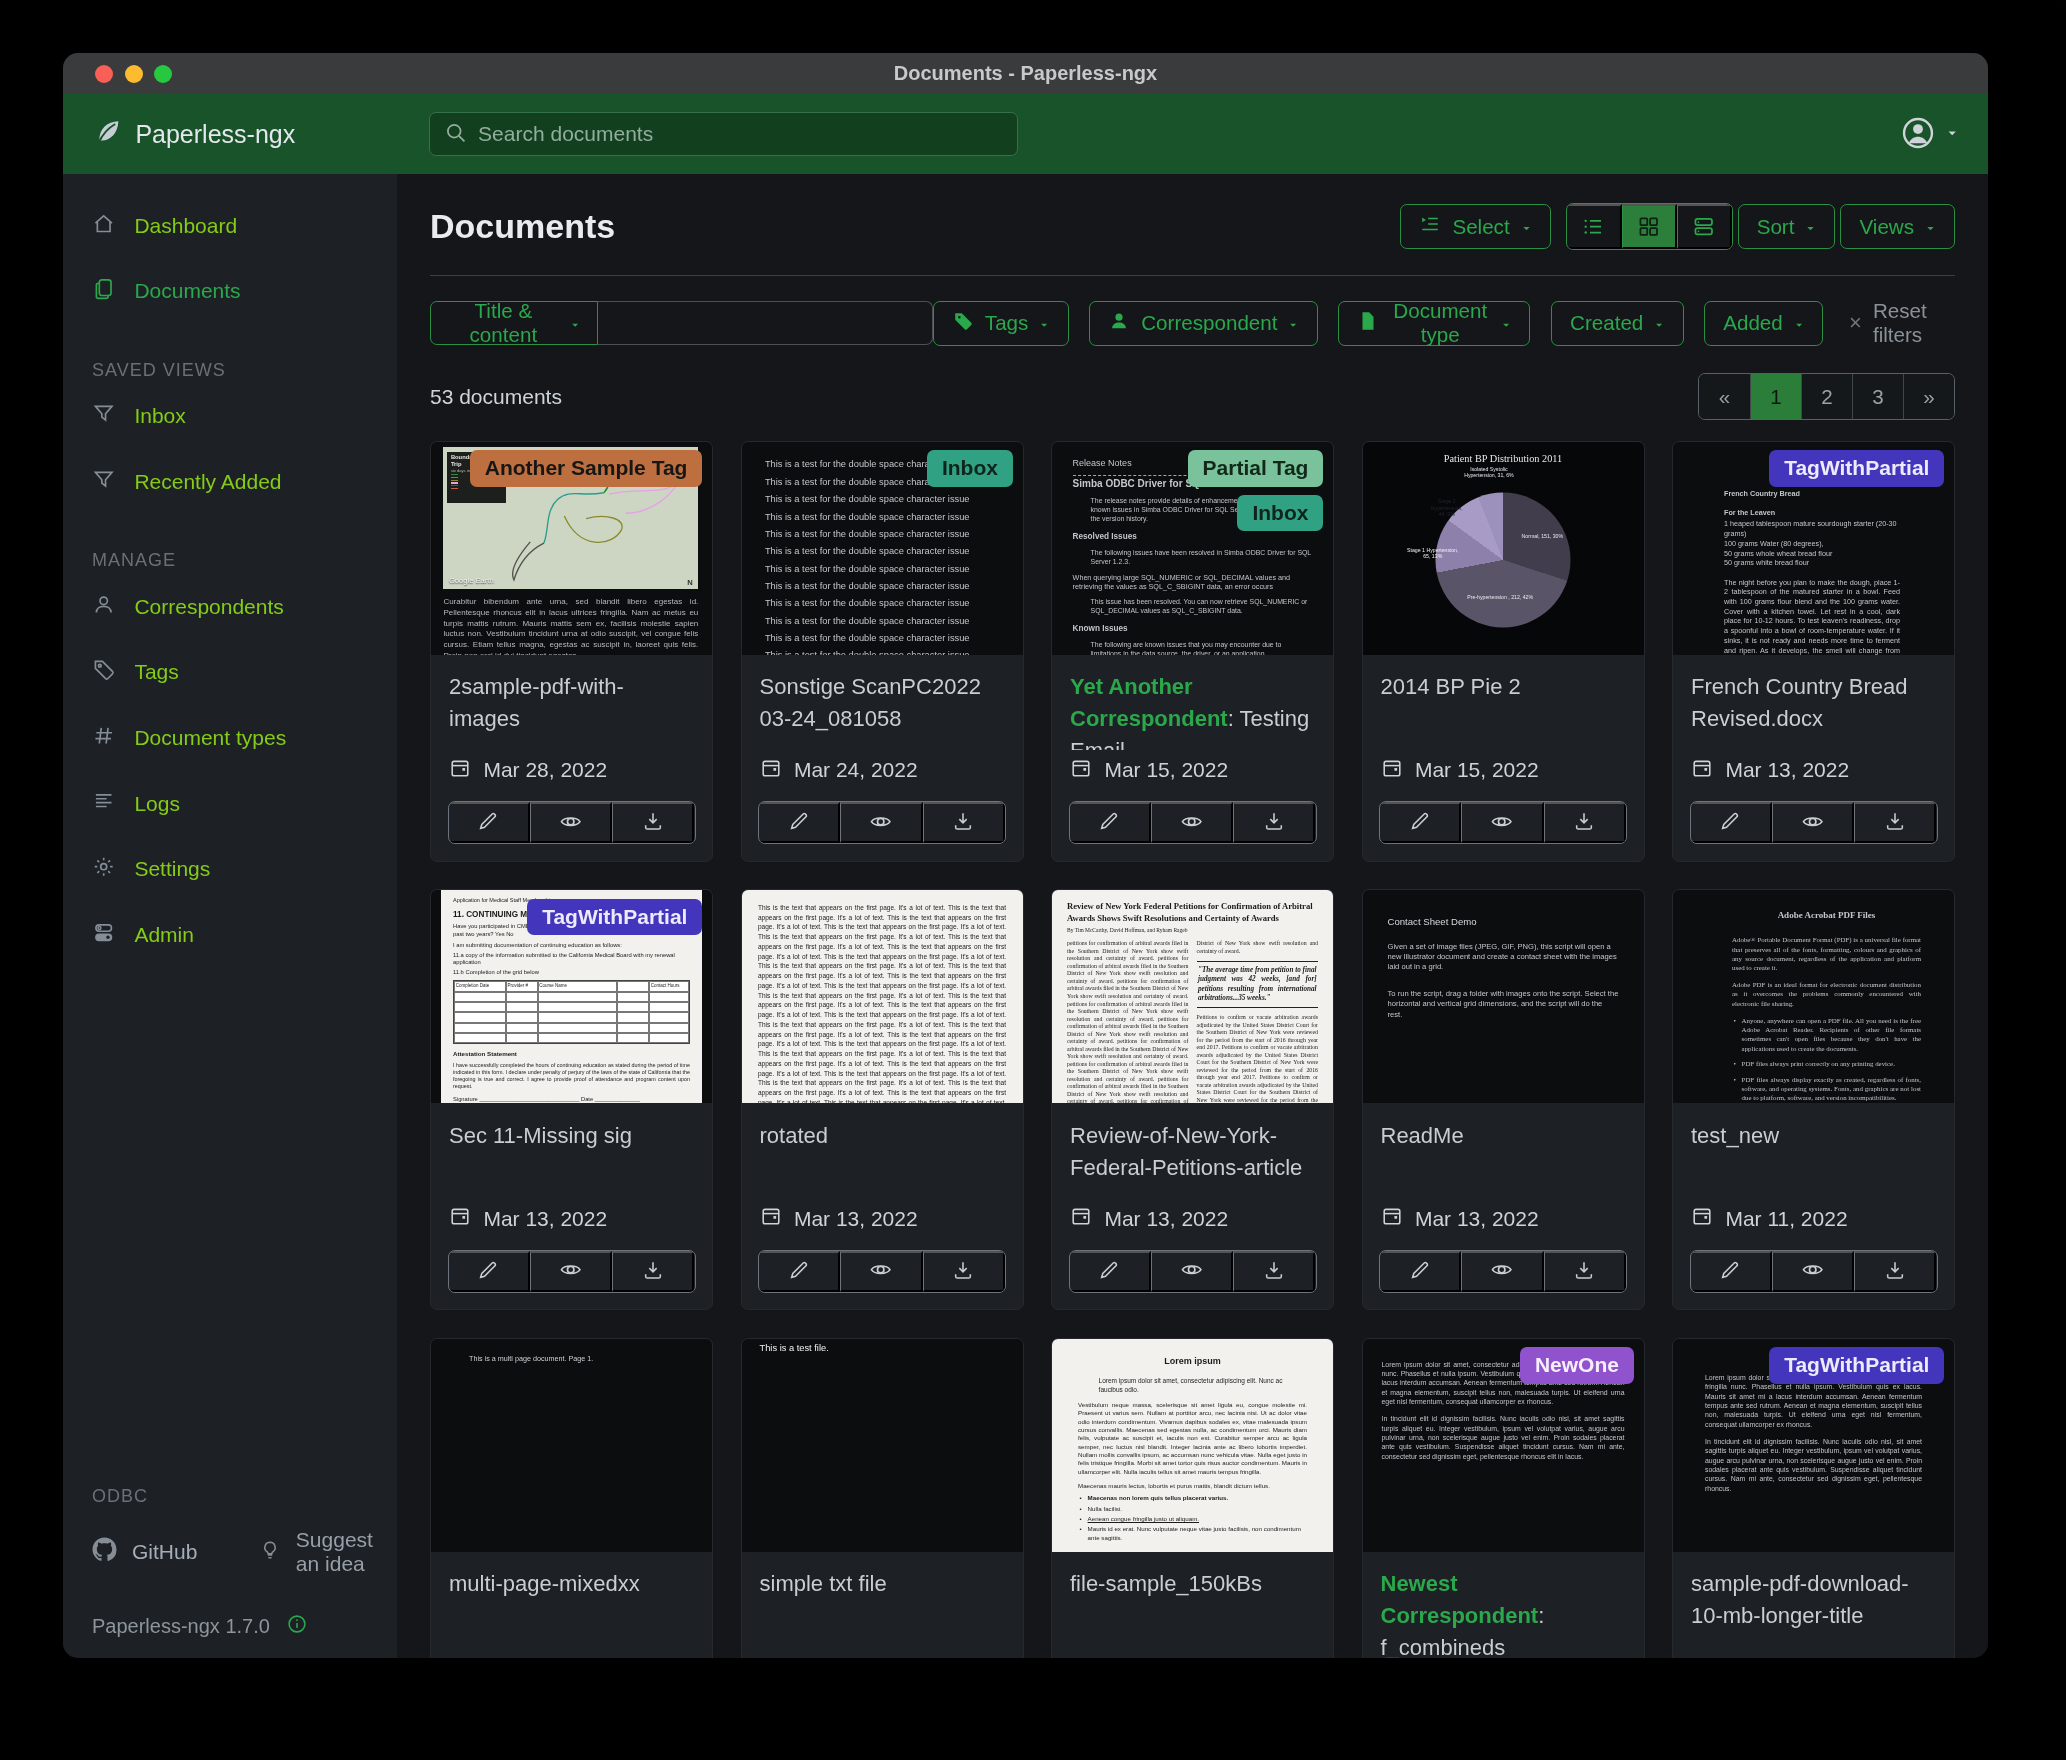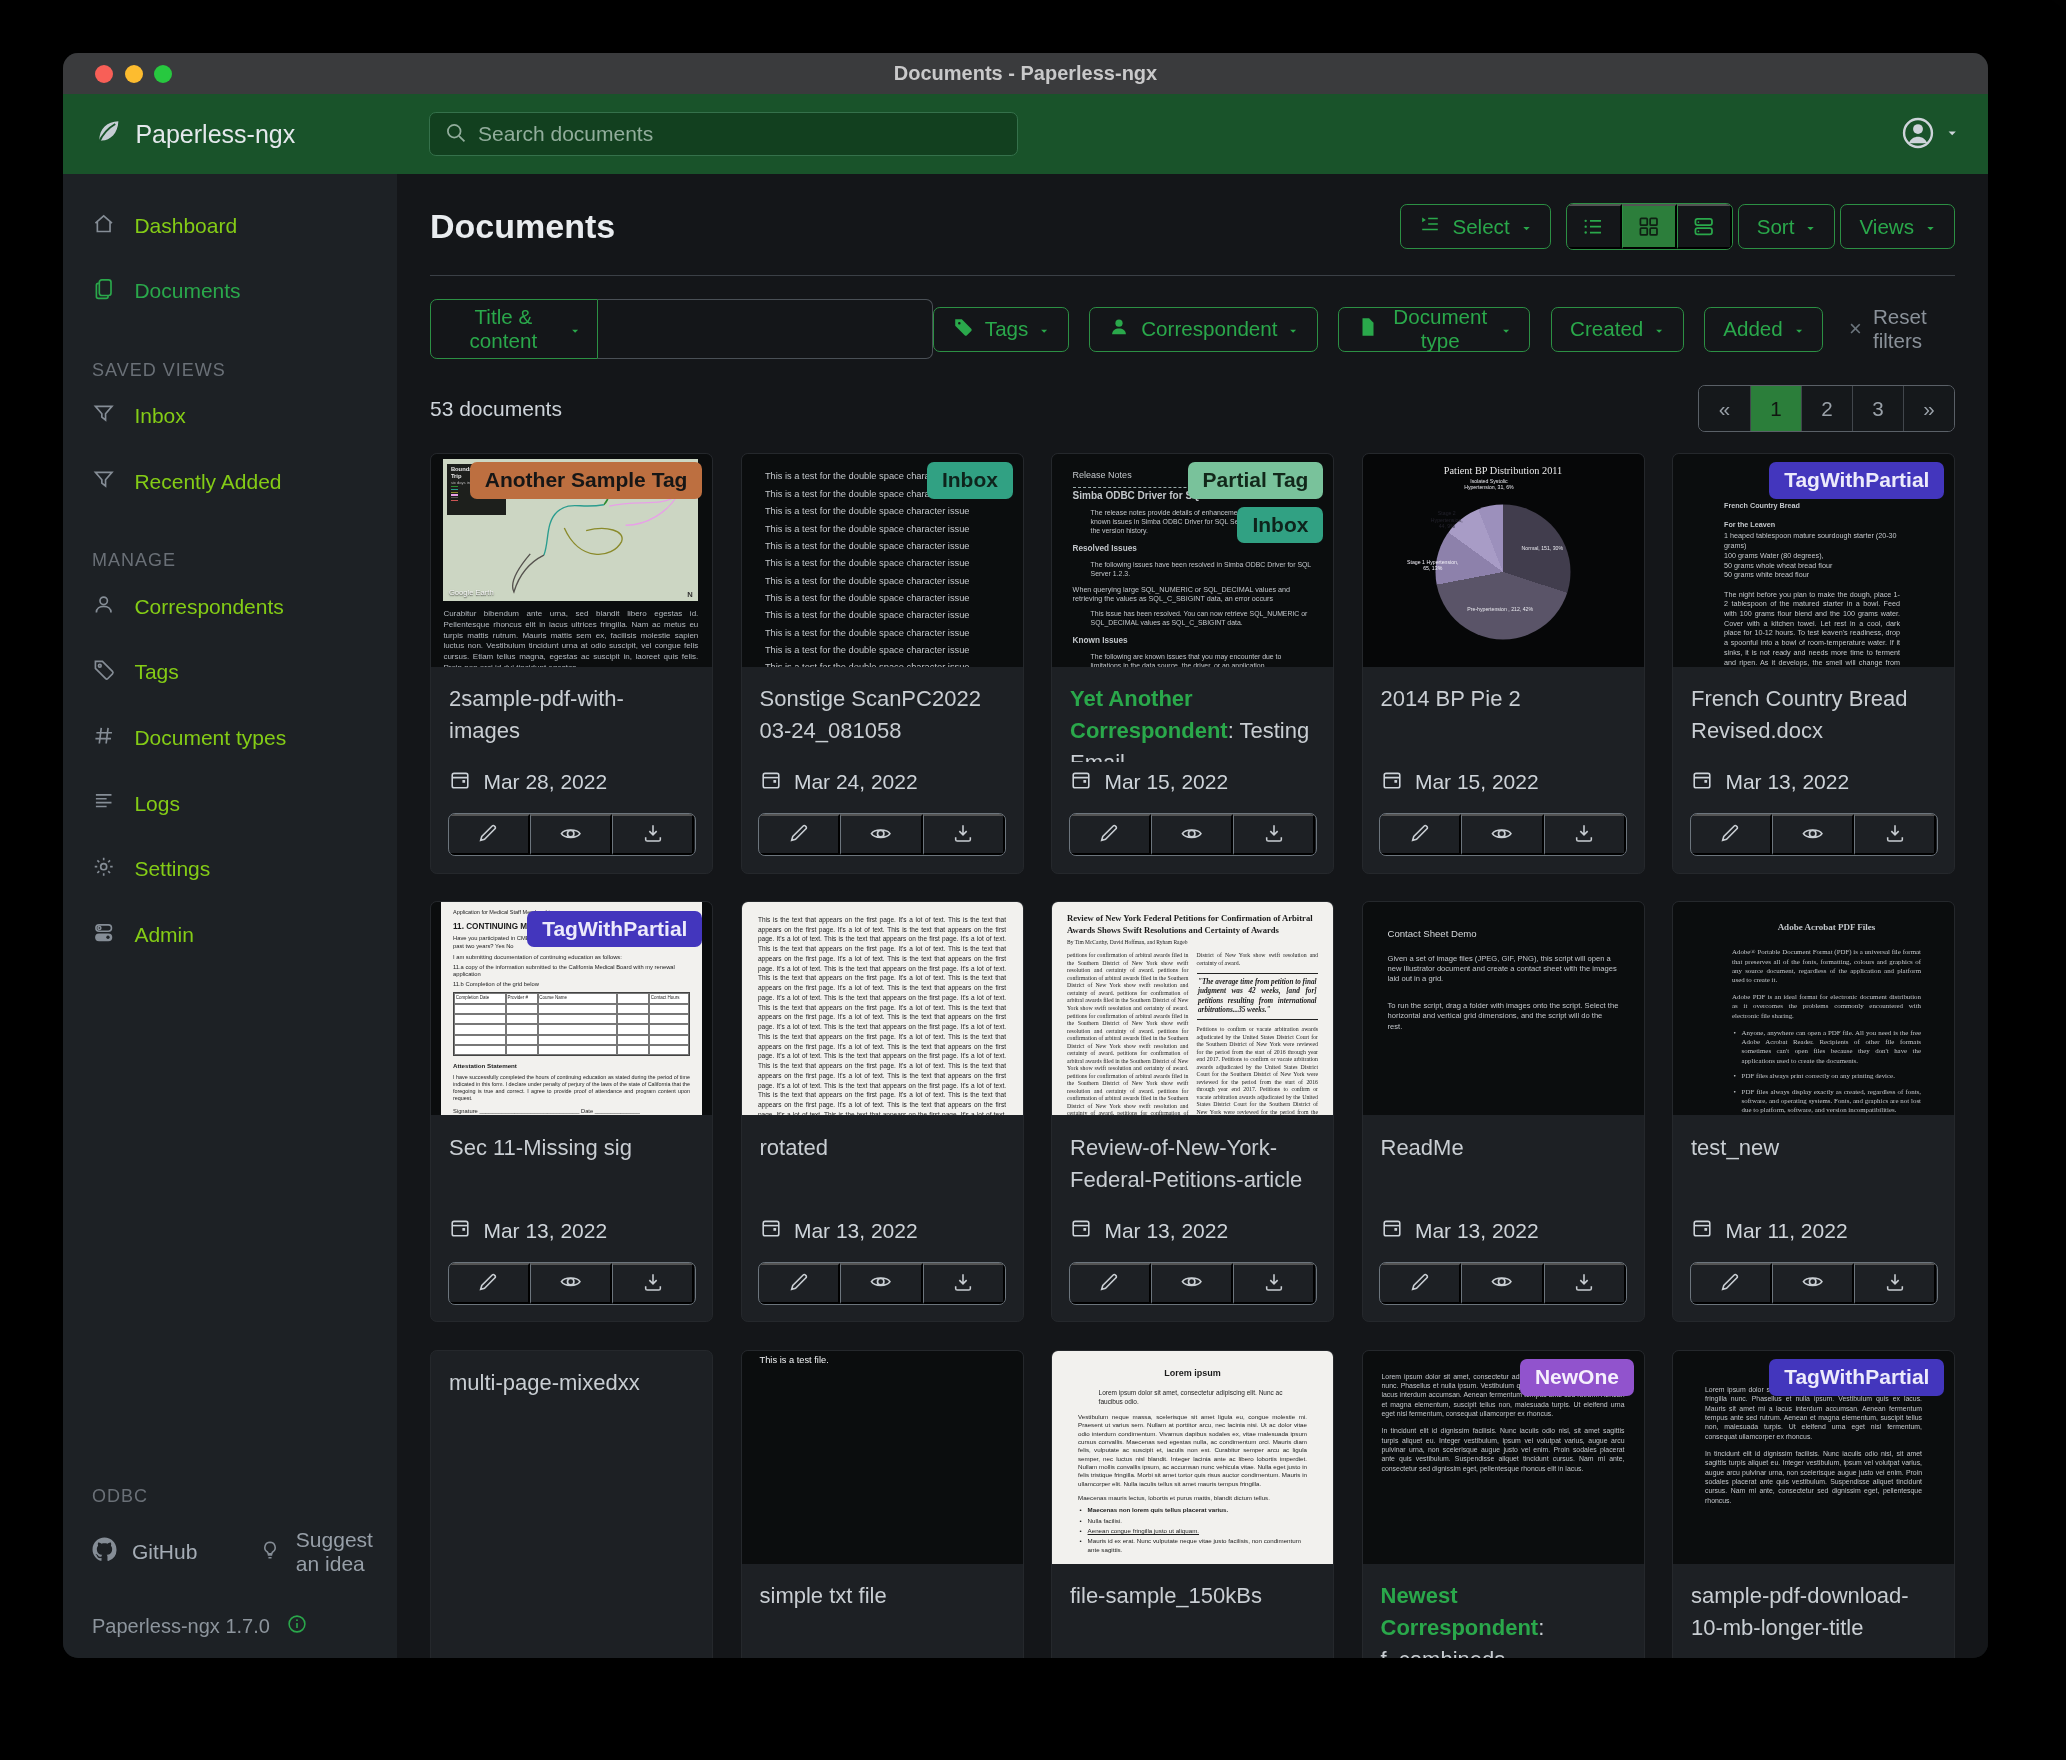--- a/index.html
+++ b/index.html
@@ -45,21 +45,21 @@
   .main { flex:1; min-width:0; background:#141619; padding:0 33px; display:flex; flex-direction:column; overflow:hidden; }
   .page-head { display:flex; align-items:center; margin-top:29px; padding-bottom:25px; border-bottom:0.7px solid #3b4046; flex:none; }
   .page-head h1 { flex:1; font-size:34px; font-weight:600; color:#e9ecef; }
   .gbtn { height:45px; border:0.7px solid #2c9044; border-radius:6.9px; background:transparent; color:#2aa84b; font-size:20.6px; font-family:inherit; display:flex; align-items:center; gap:11px; padding:0 18px; margin-left:5px; cursor:pointer; }
   .view-group { display:flex; margin-left:15px; border:0.7px solid #2c9044; border-radius:6.9px; overflow:hidden; }
   .vg-btn { width:55px; height:45px; display:flex; align-items:center; justify-content:center; color:#2aa84b; border-left:0.7px solid #2c9044; background:transparent; cursor:pointer; }
   .vg-btn:first-child { border-left:none; }
   .vg-btn.active { background:#2c7e3b; color:#0f2013; }
 
   .filter-row { display:flex; align-items:center; margin-top:23.4px; flex:none; }
-  .tc-group { display:flex; height:60px; }
+  .tc-group { display:flex; height:44px; }
   .tc-btn { border:0.7px solid #2c9044; border-radius:6.9px 0 0 6.9px; color:#2aa84b; font-size:20.6px; display:flex; align-items:center; gap:11px; padding:0 16.5px; background:transparent; cursor:pointer; }
   .tc-input { width:379px; border:0.7px solid #4a5056; border-left:none; border-radius:0 6.9px 6.9px 0; background:transparent; color:#ced4da; font-size:20.6px; padding:0 13.7px; outline:none; font-family:inherit; }
   .fbtn { margin-left:20.6px; }
   .fbtn.first { margin-left:auto; }
   .fbtn svg.fill { color:#2aa84b; }
   .reset { margin-left:26px; display:flex; align-items:center; gap:11px; color:#8a9199; font-size:20.6px; cursor:pointer; }
   .reset .x { color:#6c757d; font-size:22px; }
 
   .results-row { display:flex; align-items:center; margin-top:26px; flex:none; }
   .count { flex:1; font-size:21px; color:#ced4da; }
@@ -874,20 +874,25 @@
               </button>
               <button class="act">
                 <span><svg width="22" height="22" viewBox="0 0 24 24" fill="none" stroke="currentColor" stroke-width="1.7">
                     <path d="M12 3.5 V13.8 M8 10 l4 4 4-4"></path>
                     <path d="M4 16.5 V19 a1.8 1.8 0 0 0 1.8 1.8 H18.2 A1.8 1.8 0 0 0 20 19 V16.5"></path>
                   </svg></span>
               </button>
             </div>
           </div>
           <div class="card">
+            <div class="thumb">
+              <div class="tcontent theme-dark" style="inset: 0px; padding: 15px 0px 0px 38px;">
+                <div class="tline" style="font-size: 7.2px; color: rgb(205, 209, 213);">This is a multi page document. Page 1.</div>
+              </div>
+            </div>
             <div class="info">
               <div class="card-title">multi-page-mixedxx</div>
             </div>
           </div>
           <div class="card">
             <div class="thumb">
               <div class="tcontent theme-dark" style="inset: 0px; padding: 2.7px 0px 0px 18px;">
                 <div class="tline" style="font-size: 9.3px; color: rgb(240, 242, 244);">This is a test file.</div>
               </div>
             </div>

